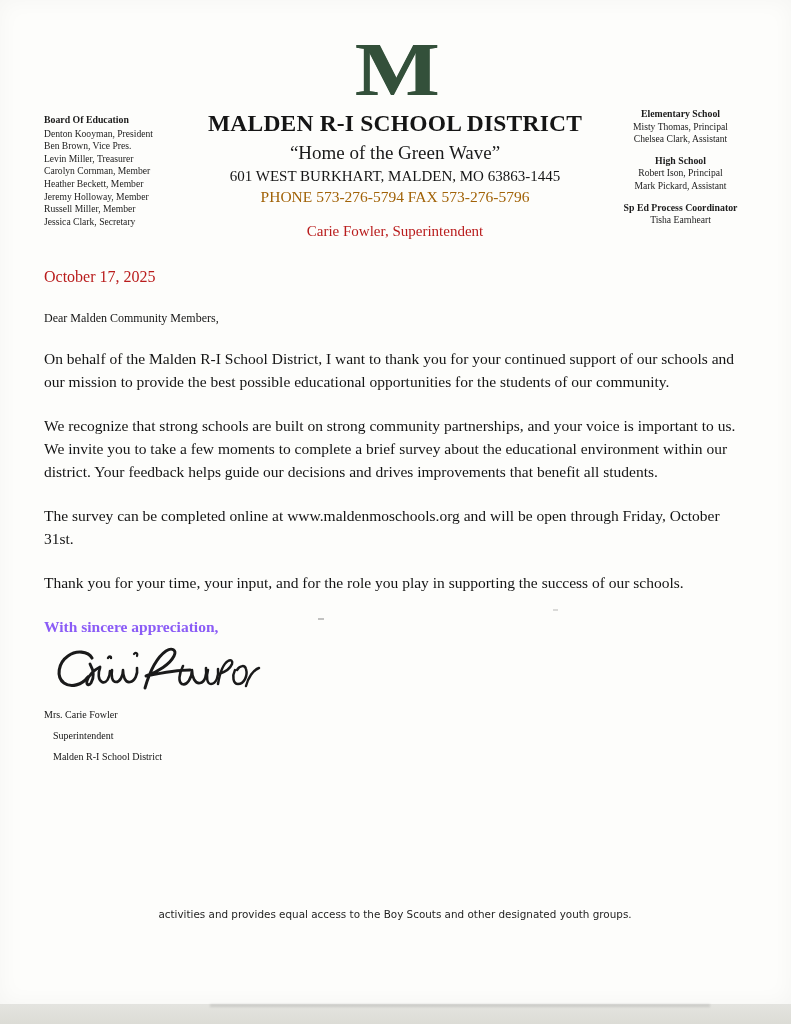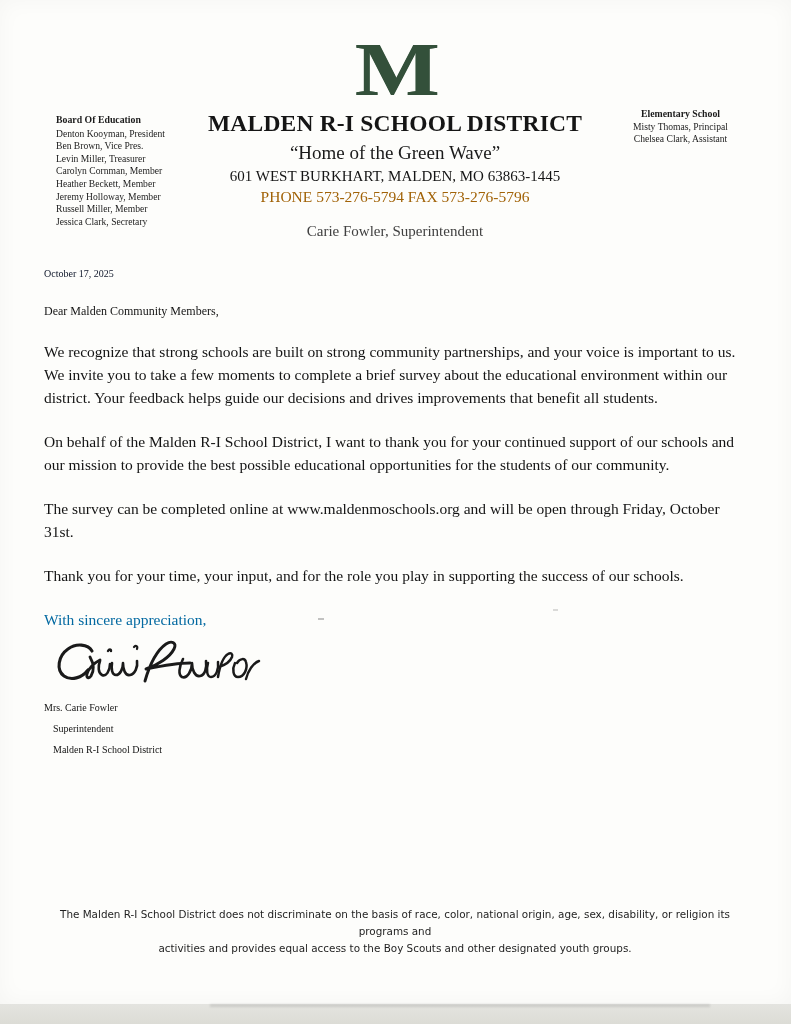--- a/index.html
+++ b/index.html
@@ -94,26 +94,26 @@
     color: #151515;
   }
   .phone-line {
     font-size: 15.5px;
     margin-top: 3px;
     color: #a16207;
   }
   .superintendent-line {
     font-size: 15px;
     margin-top: 17px;
-    color: #404040;
+    color: #b91c1c;
   }
 
   .board-block {
     position: absolute;
-    left: 56px;
+    left: 44px;
     top: 114px;
     width: 135px;
     font-size: 9.6px;
     line-height: 12.6px;
     color: #1c1c1c;
   }
   .board-block .board-title {
     font-weight: bold;
     font-size: 9.8px;
     margin-bottom: 1px;
@@ -138,39 +138,40 @@
   }
 
   
   .body-wrap {
     position: absolute;
     left: 44px;
     top: 268px;
     width: 702px;
   }
   .date-line {
-    font-size: 10px;
-    color: #0f172a;
+    font-size: 16px;
+    color: #b91c1c;
   }
   .salutation {
     font-size: 12px;
     margin-top: 25px;
     color: #141414;
   }
   p.para {
     font-size: 15.5px;
     line-height: 23px;
     margin: 21px 0 0 0;
     color: #141414;
     text-align: left;
   }
   .closing {
     font-size: 15.5px;
     margin-top: 24px;
-    color: #0369a1;
+    color: #8b5cf6;
+    font-weight: bold;
   }
 
   .signature {
     margin-top: 8px;
     margin-left: 6px;
     height: 58px;
     width: 230px;
     position: relative;
   }
   .signature svg { display: block; }
@@ -246,29 +247,38 @@
         <div class="phone-line">PHONE 573-276-5794 FAX 573-276-5796</div>
         <div class="superintendent-line">Carie Fowler, Superintendent</div>
       </div>
 
       <div class="right-block">
         <div class="grp">
           <div class="grp-title">Elementary School</div>
           <div>Misty Thomas, Principal</div>
           <div>Chelsea Clark, Assistant</div>
         </div>
+        <div class="grp">
+          <div class="grp-title">High School</div>
+          <div>Robert Ison, Principal</div>
+          <div>Mark Pickard, Assistant</div>
+        </div>
+        <div class="grp">
+          <div class="grp-title">Sp Ed Process Coordinator</div>
+          <div>Tisha Earnheart</div>
+        </div>
       </div>
     </div>
 
     <div class="body-wrap">
       <div class="date-line">October 17, 2025</div>
       <div class="salutation">Dear Malden Community Members,</div>
 
+      <p class="para">On behalf of the Malden R-I School District, I want to thank you for your continued support of our schools and our mission to provide the best possible educational opportunities for the students of our community.</p>
       <p class="para">We recognize that strong schools are built on strong community partnerships, and your voice is important to us. We invite you to take a few moments to complete a brief survey about the educational environment within our district. Your feedback helps guide our decisions and drives improvements that benefit all students.</p>
-      <p class="para">On behalf of the Malden R-I School District, I want to thank you for your continued support of our schools and our mission to provide the best possible educational opportunities for the students of our community.</p>
       <p class="para">The survey can be completed online at www.maldenmoschools.org and will be open through Friday, October 31st.</p>
       <p class="para">Thank you for your time, your input, and for the role you play in supporting the success of our schools.</p>
 
       <div class="closing">With sincere appreciation,</div>
 
       <div class="signature">
         <svg width="230" height="58" viewBox="0 0 230 58" fill="none" xmlns="http://www.w3.org/2000/svg" aria-hidden="true">
           <g stroke="#1a1a1a" stroke-linecap="round" stroke-linejoin="round" fill="none">
             <path d="M42 14 C38 7, 26 6, 18 12 C8 19, 6 33, 14 39 C21 44, 32 41, 38 33" stroke-width="3.1"></path>
             <path d="M40 20 C44 27, 44 34, 41 39 C39 42, 36 41, 37 37 C38 32, 44 26, 50 23" stroke-width="2.8"></path>
@@ -290,21 +300,20 @@
         <div>Mrs. Carie Fowler</div>
         <div class="indent">Superintendent</div>
         <div class="indent">Malden R-I School District</div>
       </div>
     </div>
 
     <div class="stray-mark"></div>
     <div class="stray-mark2"></div>
 
     <div class="footer">
-      <div>The Malden R-I School District does not discriminate on the basis of race, color, national origin, age, sex, disability, or religion its programs and</div>
       <div>activities and provides equal access to the Boy Scouts and other designated youth groups.</div>
     </div>
   </div>
 
   <div class="page-bottom-edge">
     <div class="shadowline"></div>
   </div>
 </div>
 
 </body></html>

